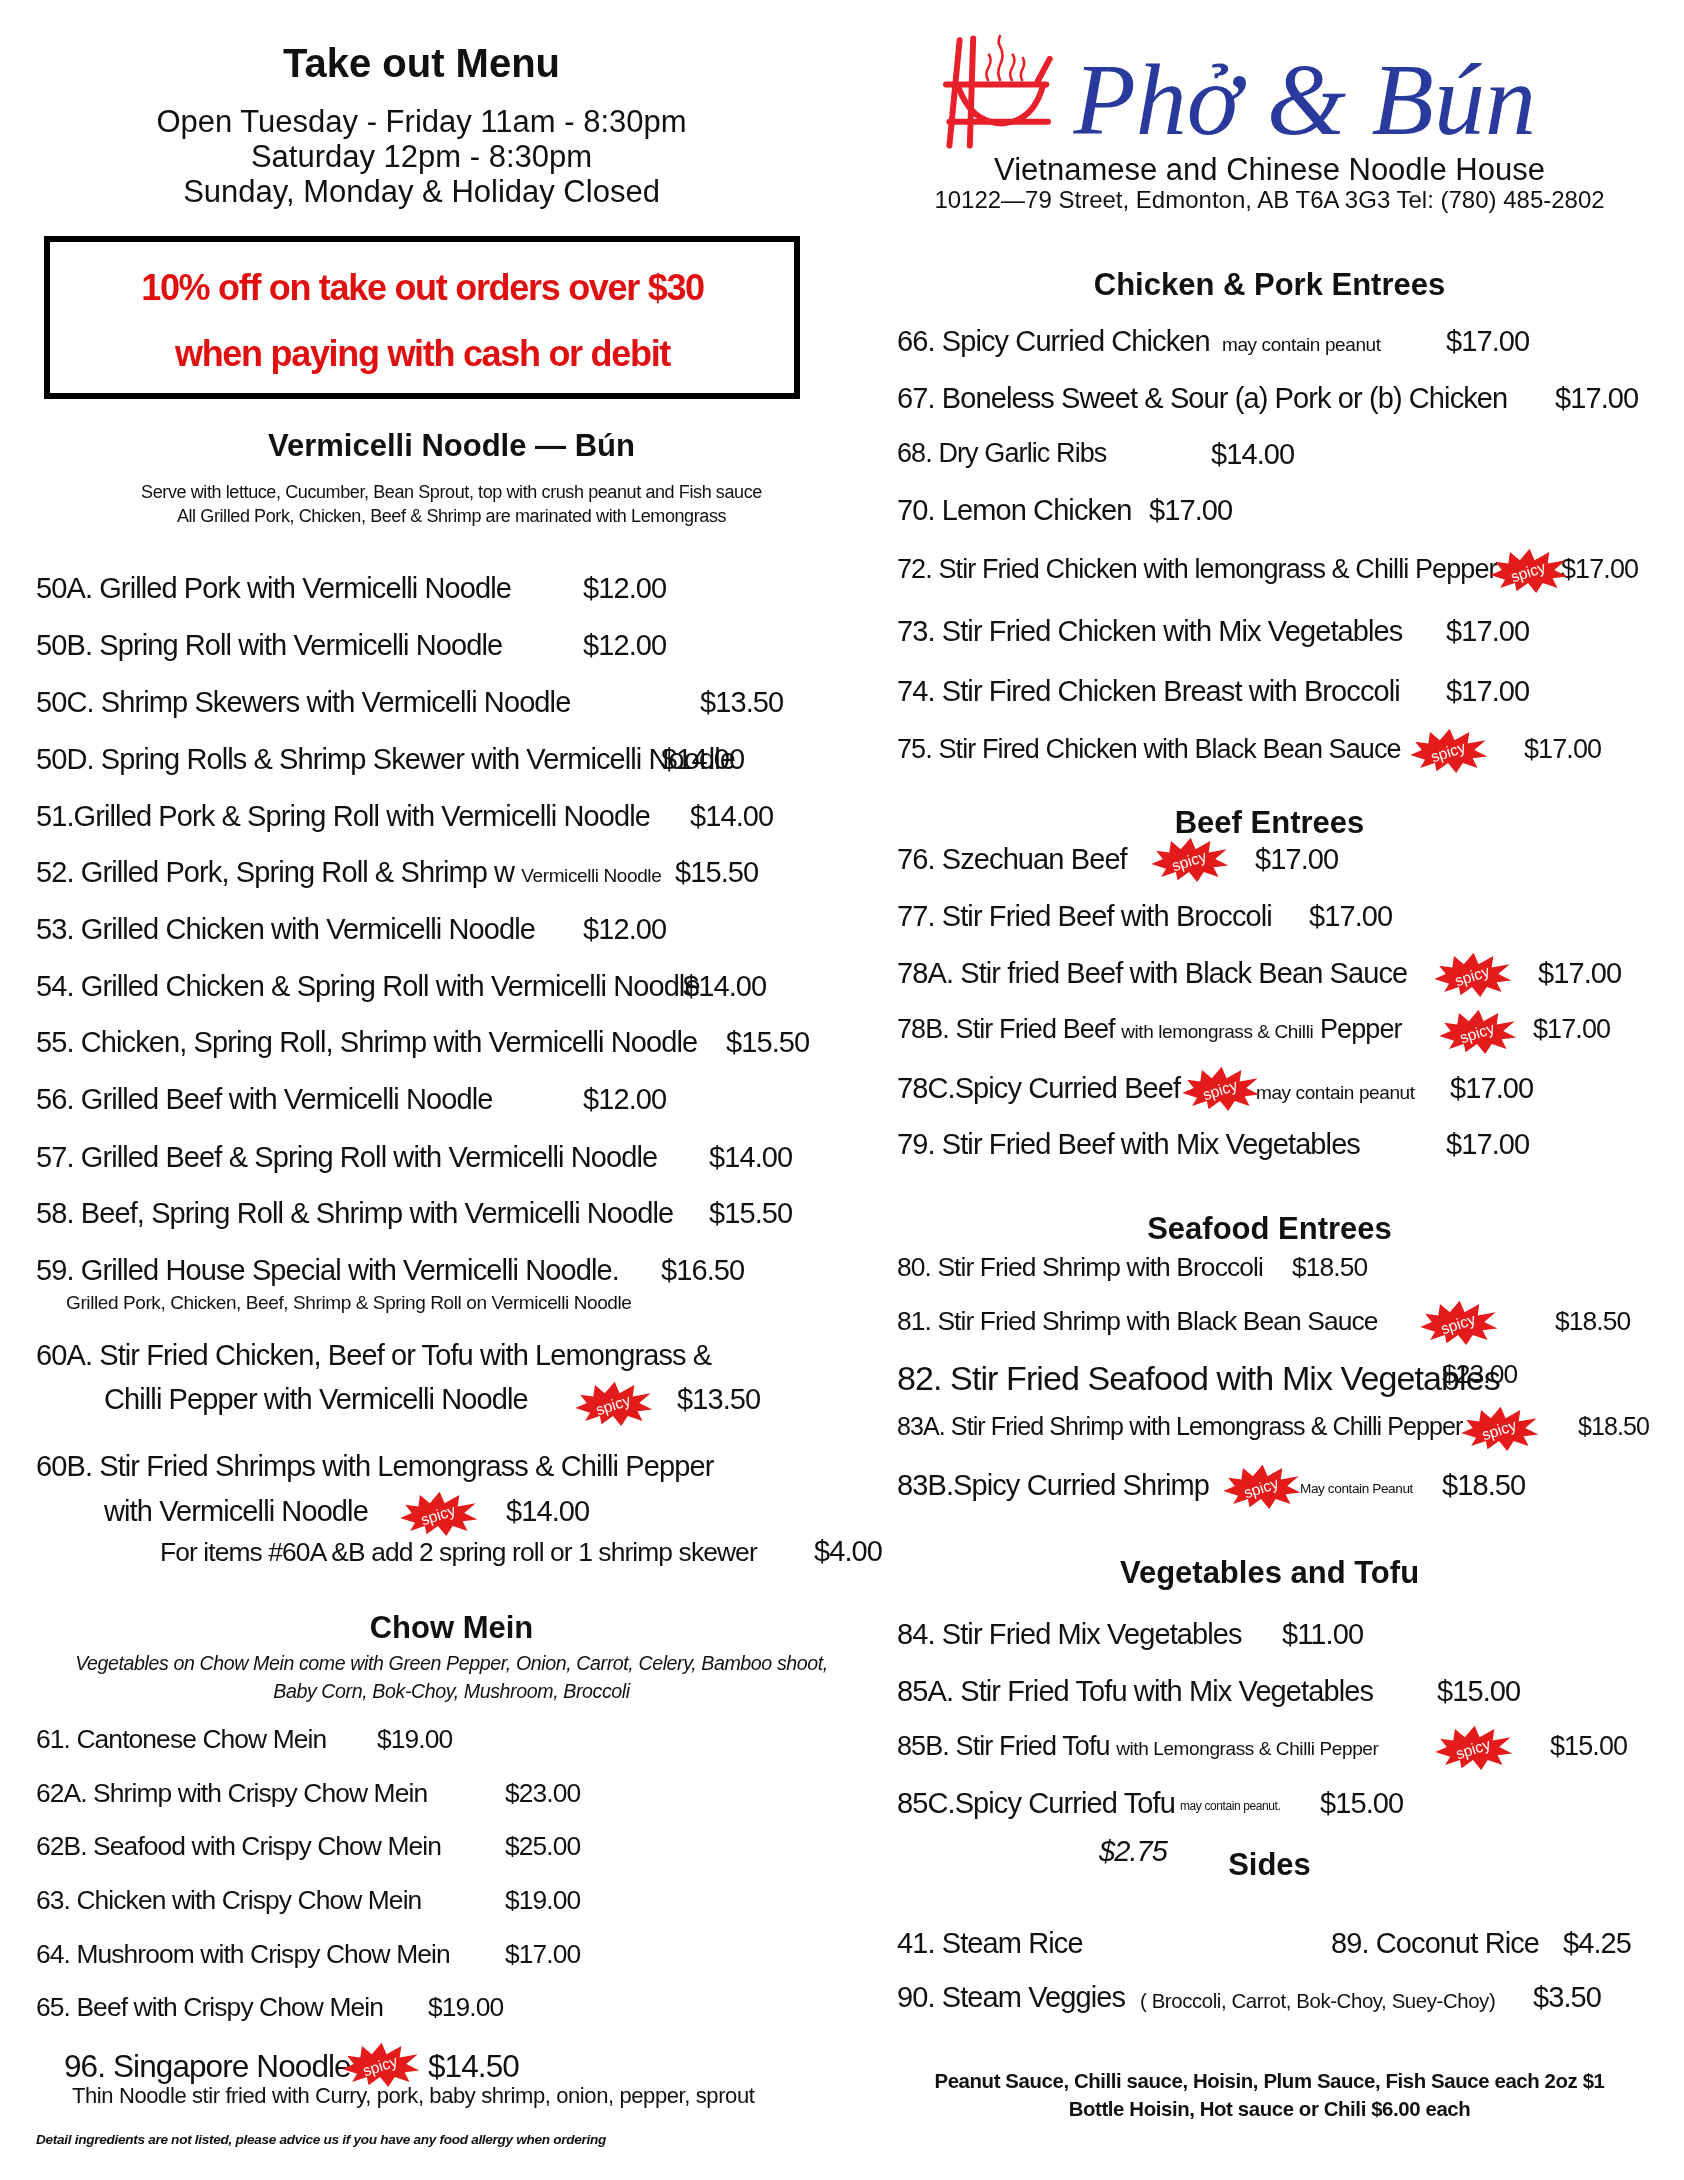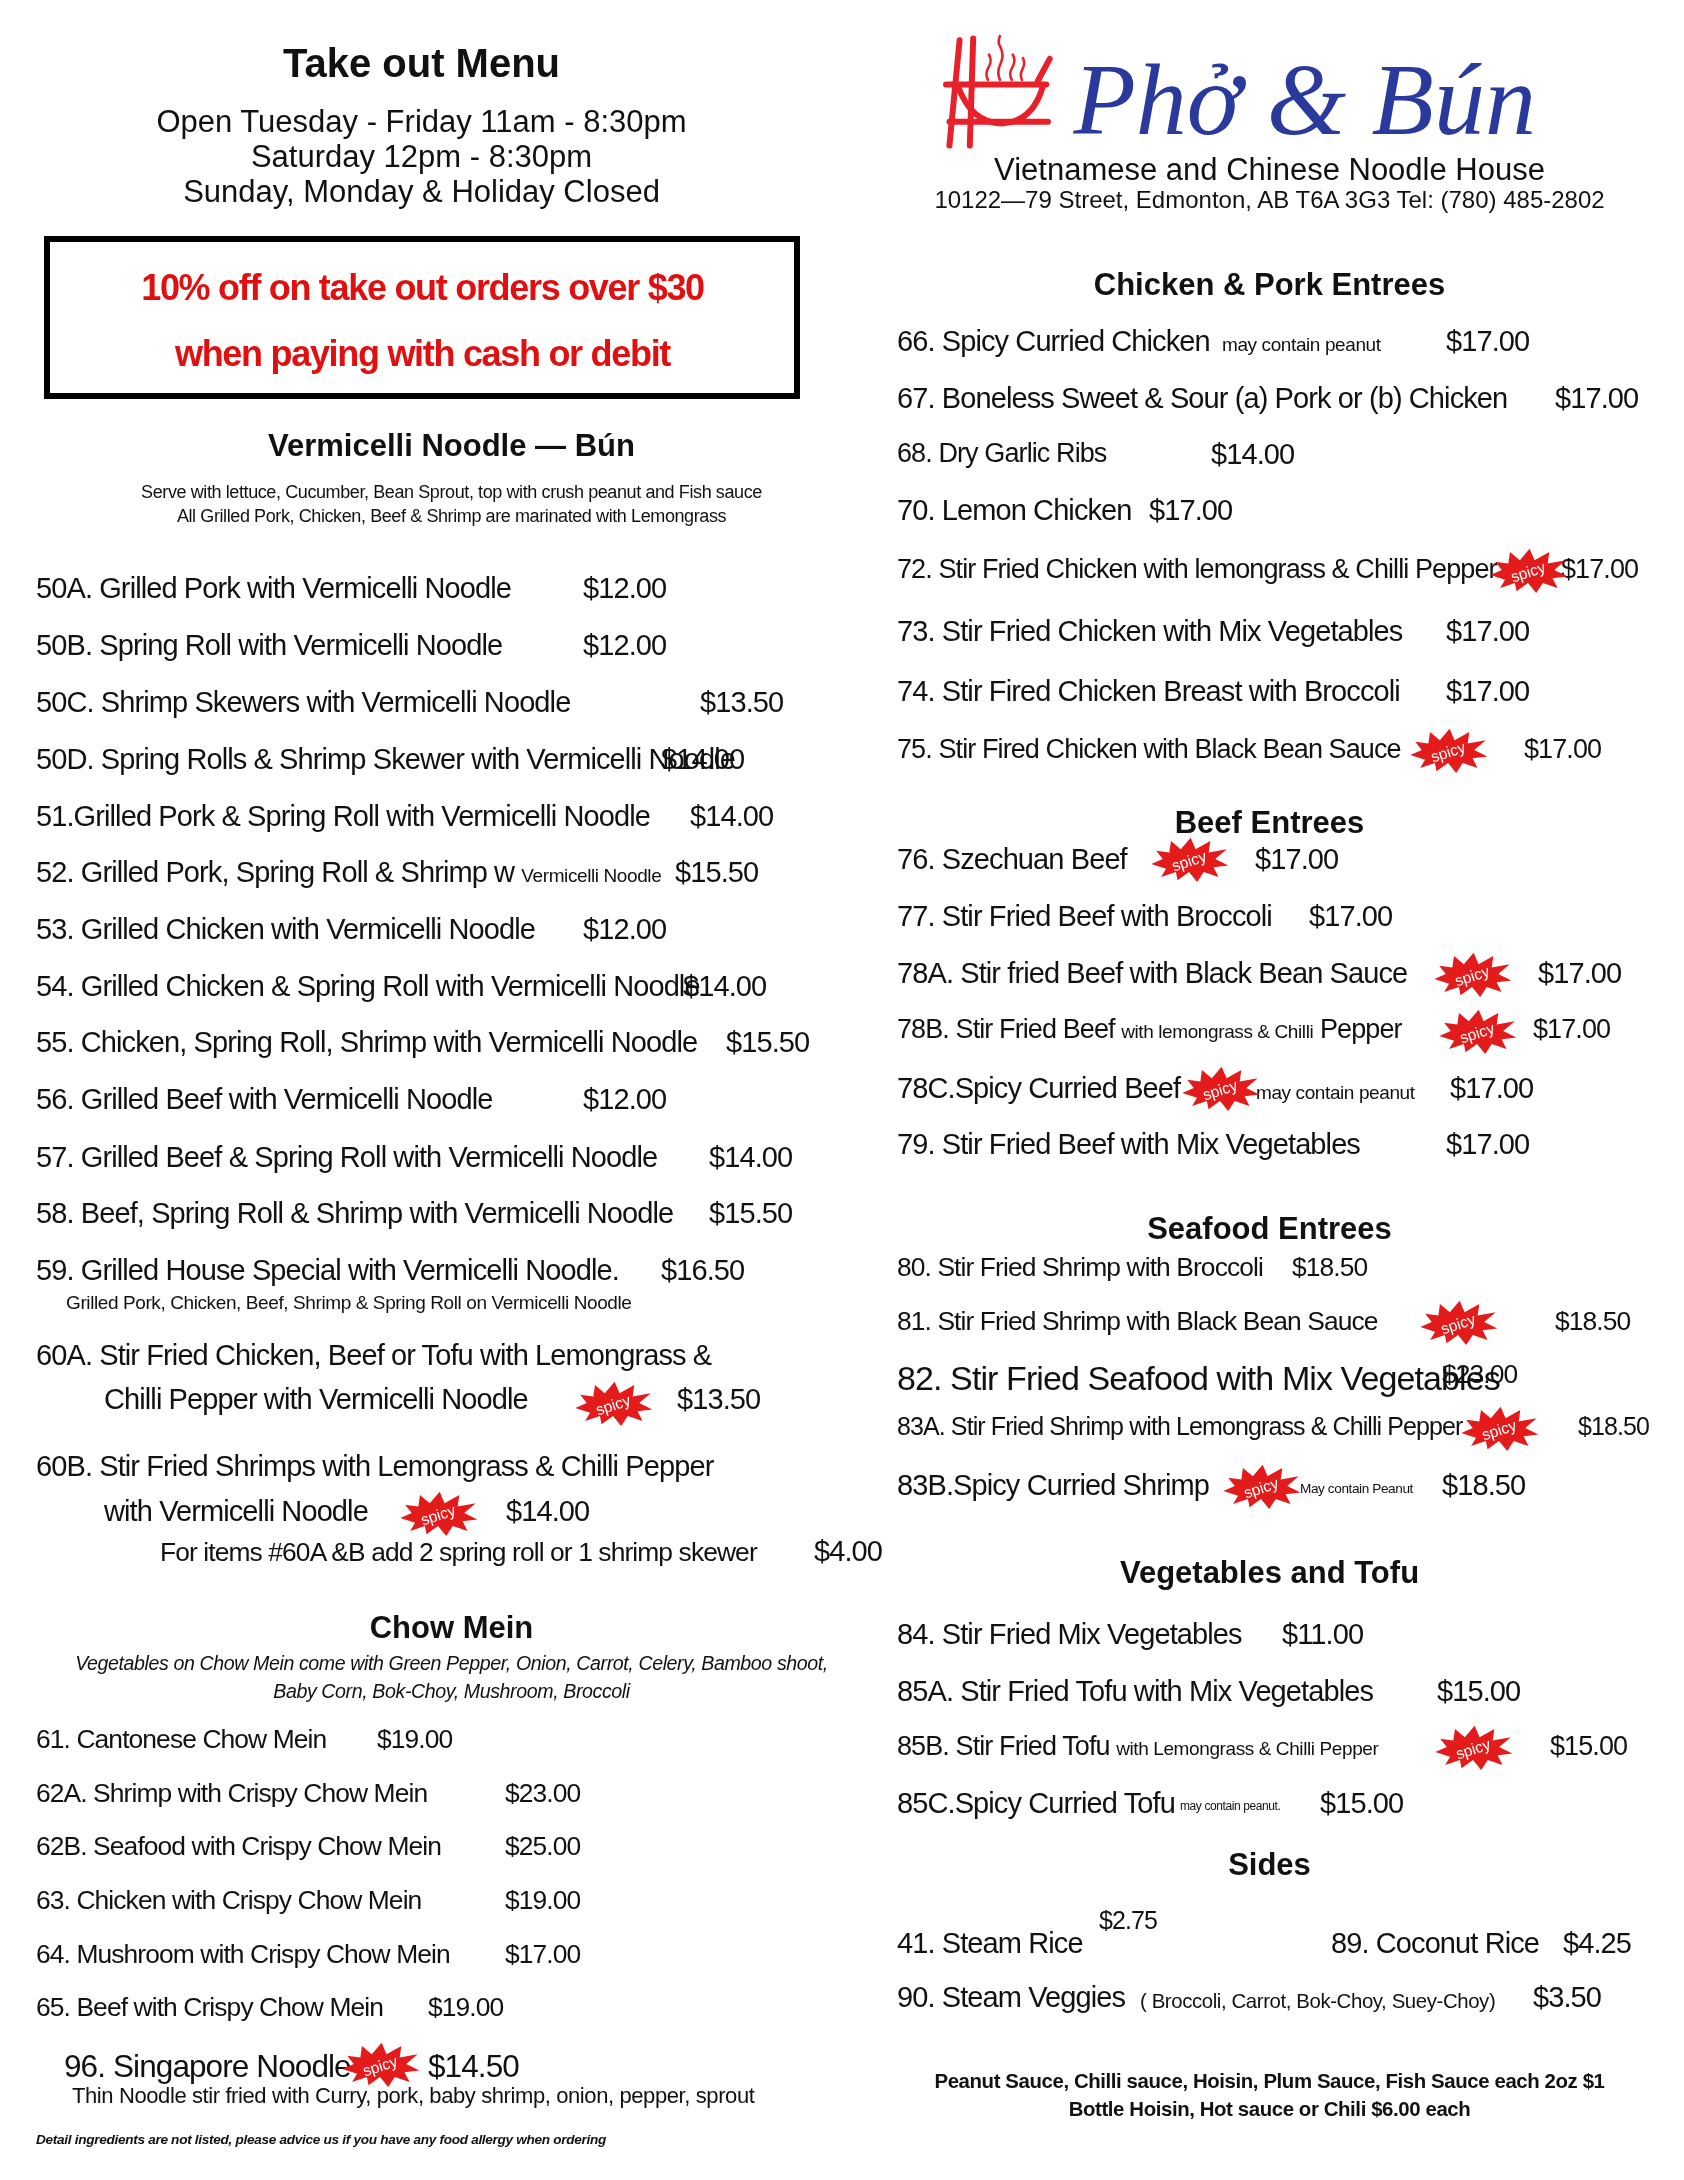--- a/index.html
+++ b/index.html
@@ -255,21 +255,21 @@
     <span class="abs item" style="left: 1550px; top: 1731px; font-size: 27px;">$15.00</span>
     <span class="spicy" style="left: 1432px; top: 1724px;">
       <svg viewBox="0 0 100 56">
         <use href="#burst"></use>
       </svg>
     </span>
     <div class="abs item" style="left: 897px; top: 1787px; font-size: 29px;"><span>85C.Spicy Curried Tofu</span></div>
     <span class="abs sub" style="left: 1180px; top: 1799px; font-size: 12px; letter-spacing: -0.4px;">may contain peanut.</span>
     <span class="abs item" style="left: 1320px; top: 1787px; font-size: 29px;">$15.00</span>
     <div class="abs item" style="left: 897px; top: 1927px; font-size: 29px;"><span>41. Steam Rice</span></div>
-    <span class="abs item" style="left: 1099px; top: 1906px; font-size: 25px;">$2.75</span>
+    <span class="abs item" style="left: 1099px; top: 1835px; font-size: 29px; font-style: italic;">$2.75</span>
     <div class="abs item" style="left: 1331px; top: 1927px; font-size: 29px;"><span>89. Coconut Rice</span></div>
     <span class="abs item" style="left: 1563px; top: 1927px; font-size: 29px;">$4.25</span>
     <div class="abs item" style="left: 897px; top: 1981px; font-size: 29px;"><span>90. Steam Veggies</span></div>
     <span class="abs sub" style="left: 1140px; top: 1990px; font-size: 20.4px; letter-spacing: -0.4px;">( Broccoli, Carrot, Bok-Choy, Suey-Choy)</span>
     <span class="abs item" style="left: 1533px; top: 1981px; font-size: 29px;">$3.50</span>
   </div>
 
 <div class="abs sauce center" style="top:2070px">Peanut Sauce, Chilli sauce, Hoisin, Plum Sauce, Fish Sauce each 2oz  $1</div>
 <div class="abs sauce center" style="top:2098px">Bottle Hoisin, Hot sauce or Chili $6.00 each</div>
 

